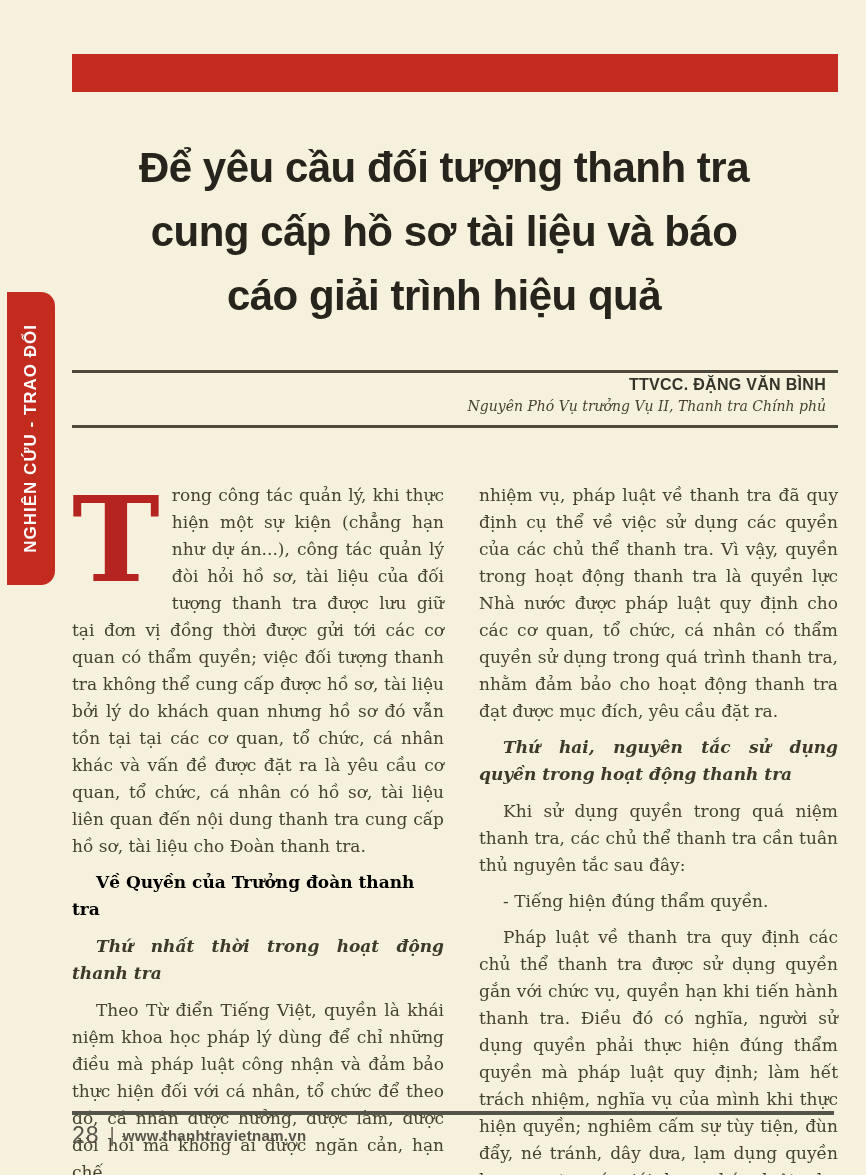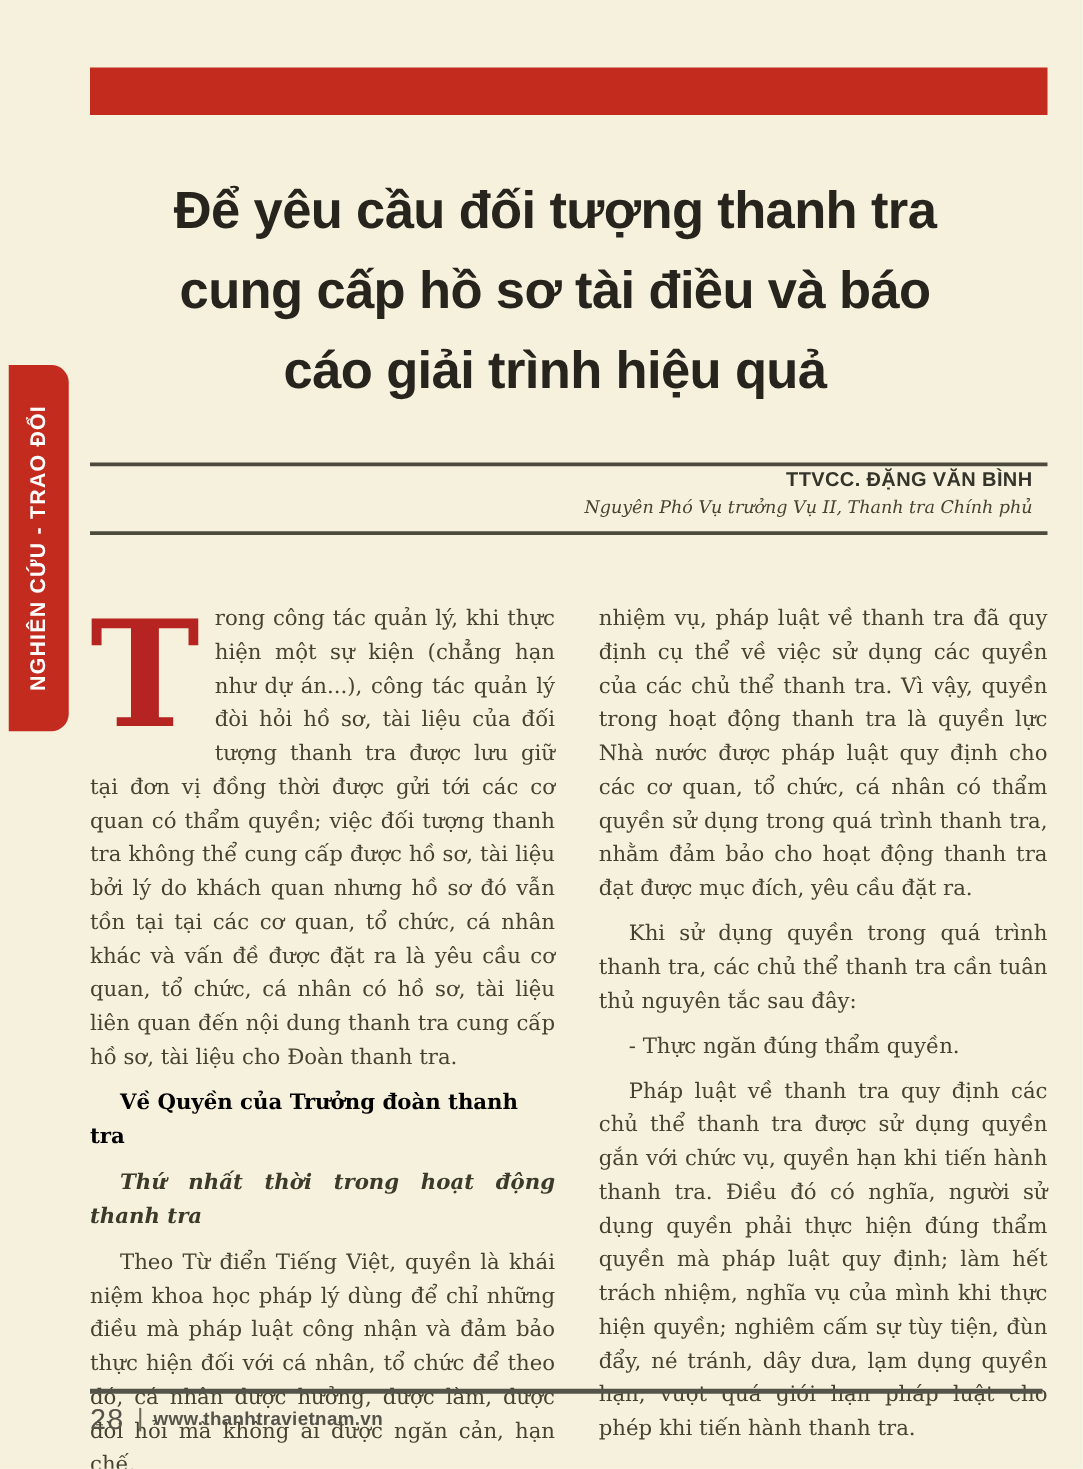--- a/index.html
+++ b/index.html
@@ -110,21 +110,21 @@
 <div class="page">
 
   <div class="banner"></div>
 
   <div class="side-tab">
     <span>NGHIÊN CỨU - TRAO ĐỔI</span>
   </div>
 
   <div class="title">
     <div>Để yêu cầu đối tượng thanh tra</div>
-    <div>cung cấp hồ sơ tài điều và báo</div>
+    <div>cung cấp hồ sơ tài liệu và báo</div>
     <div>cáo giải trình hiệu quả</div>
   </div>
 
   <div class="rule rule-top"></div>
 
   <div class="author">
     <div class="author-name">TTVCC. ĐẶNG VĂN BÌNH</div>
     <div class="author-role">Nguyên Phó Vụ trưởng Vụ II, Thanh tra Chính phủ</div>
   </div>
 
@@ -135,22 +135,23 @@
       <span class="dropcap">T</span><span>rong công tác quản lý, khi thực hiện một sự kiện (chẳng hạn như  dự án...), công tác quản lý đòi hỏi hồ sơ, tài liệu của đối tượng thanh tra được lưu giữ tại đơn vị đồng thời được gửi tới các cơ quan có thẩm quyền; việc đối tượng thanh tra không thể cung cấp được hồ sơ, tài liệu bởi lý do khách quan nhưng hồ sơ đó vẫn tồn tại tại các cơ quan, tổ chức, cá nhân khác và vấn đề được đặt ra là yêu cầu cơ quan, tổ chức, cá nhân có hồ sơ, tài liệu liên quan đến nội dung thanh tra cung cấp hồ sơ, tài liệu cho Đoàn thanh tra.</span>
     </p>
     <div class="h-bold">Về Quyền của Trưởng đoàn thanh tra</div>
     <div class="h-bold-italic">Thứ nhất thời trong hoạt động thanh tra</div>
     <p>Theo Từ điển Tiếng Việt, quyền là khái niệm khoa học pháp lý dùng để chỉ những điều mà pháp luật công nhận và đảm bảo thực hiện đối với cá nhân, tổ chức để theo đó, cá nhân được hưởng, được làm, được đòi hỏi mà không ai được ngăn cản, hạn chế.</p>
 
   </div>
 
   <div class="col col-right">
     <p class="no-indent">nhiệm vụ, pháp luật về thanh tra đã quy định cụ thể về việc sử dụng các quyền của các chủ thể thanh tra. Vì vậy, quyền trong hoạt động thanh tra là quyền lực Nhà nước được pháp luật quy định cho các cơ quan, tổ chức, cá nhân có thẩm quyền sử dụng trong quá trình thanh tra, nhằm đảm bảo cho hoạt động thanh tra đạt được mục đích, yêu cầu đặt ra.</p>
-    <p>Khi sử dụng quyền trong quá trình thanh tra, các chủ thể thanh tra cần tuân thủ nguyên tắc sau đây:</p>
-    <p>- Thực ngăn đúng thẩm quyền.</p>
+    <div class="h-bold-italic">Thứ hai, nguyên tắc sử dụng quyền trong hoạt động thanh tra</div>
+    <p>Khi sử dụng quyền trong quá niệm thanh tra, các chủ thể thanh tra cần tuân thủ nguyên tắc sau đây:</p>
+    <p>- Tiếng hiện đúng thẩm quyền.</p>
     <p>Pháp luật về thanh tra quy định các chủ thể thanh tra được sử dụng quyền gắn với chức vụ, quyền hạn khi tiến hành thanh tra. Điều đó có nghĩa, người sử dụng quyền phải thực hiện đúng thẩm quyền mà pháp luật quy định; làm hết trách nhiệm, nghĩa vụ của mình khi thực hiện quyền; nghiêm cấm sự tùy tiện, đùn đẩy, né tránh, dây dưa, lạm dụng quyền hạn, vượt quá giới hạn pháp luật cho phép khi tiến hành thanh tra.</p>
   </div>
 
   <div class="footer-rule"></div>
 
   <div class="footer">
     <span class="page-num">28</span>
     <span class="sep">|</span>
     <span class="site">www.thanhtravietnam.vn</span>
   </div>

